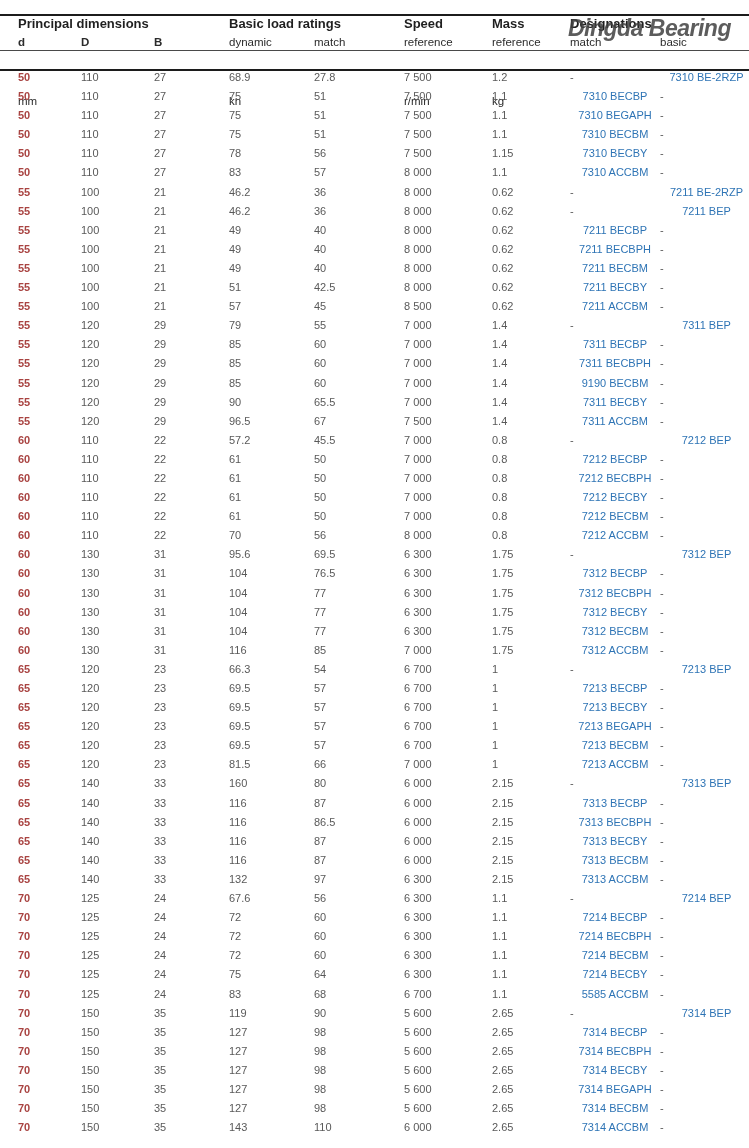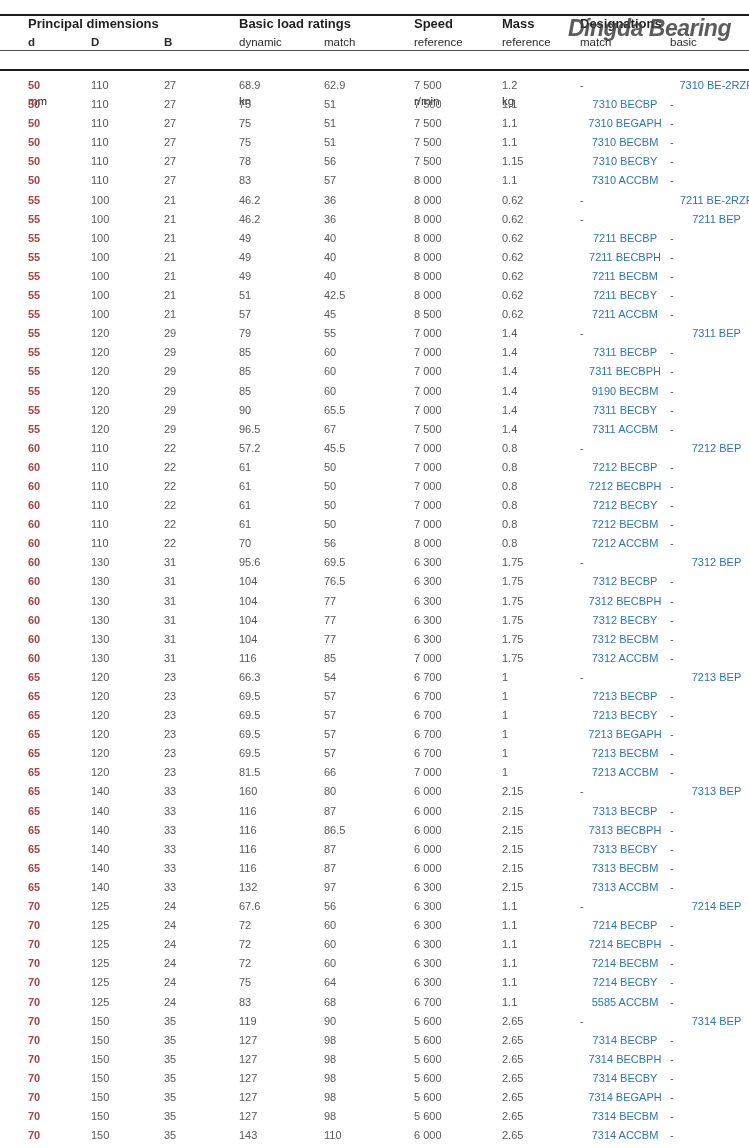--- a/index.html
+++ b/index.html
@@ -9,28 +9,28 @@
     -webkit-font-smoothing:antialiased;
   }
   .rule{position:absolute;left:0;width:749px;}
   .rule-top{top:14px;height:2px;background:#1c1c1c;}
   .rule-mid{top:50px;height:1px;background:#4a4a4a;}
   .rule-heavy{top:69px;height:2px;background:#1c1c1c;}
 
   .grid-row{
     display:grid;
     grid-template-columns:63px 73px 75px 85px 90px 88px 78px 90px 93px;
-    padding-left:28px;box-sizing:border-box;width:749px;
+    padding-left:18px;box-sizing:border-box;width:749px;
   }
   .hdr-groups{position:absolute;top:16px;left:0;font-size:13px;font-weight:bold;color:#1f1f1f;}
   .hdr-sub{position:absolute;top:36px;left:0;font-size:11.5px;color:#2b2b2b;}
   .hdr-sub .bold{font-weight:bold;}
   .hdr-units{position:absolute;top:54px;left:0;font-size:11.5px;color:#2b2b2b;margin-top:41px;}
 
-  #rows{position:absolute;top:76px;left:0;}
+  #rows{position:absolute;top:68px;left:0;}
   .data-row{height:19.1px;line-height:19.1px;font-size:11px;color:#595959;}
   .data-row .c-d{color:#a94442;font-weight:bold;}
   .data-row .desig{color:#2e74b5;text-align:center;}
   .data-row .dash{color:#595959;}
 
   .watermark{
     position:absolute;top:15px;left:568px;width:180px;
     font-size:23px;font-weight:bold;font-style:italic;color:#404040;
     opacity:.85;letter-spacing:-.5px;white-space:nowrap;pointer-events:none;
   }
@@ -70,21 +70,21 @@
 </div>
 
 <div class="watermark">Dingda Bearing</div>
 
 <div id="rows">
     <div class="grid-row data-row">
       <span class="c-d">50</span>
       <span>110</span>
       <span>27</span>
       <span>68.9</span>
-      <span>62.9</span>
+      <span>27.8</span>
       <span>7 500</span>
       <span>1.2</span>
       <span class="dash">-</span>
       <span class="desig">7310 BE-2RZP</span>
     </div>
     <div class="grid-row data-row">
       <span class="c-d">50</span>
       <span>110</span>
       <span>27</span>
       <span>75</span>

